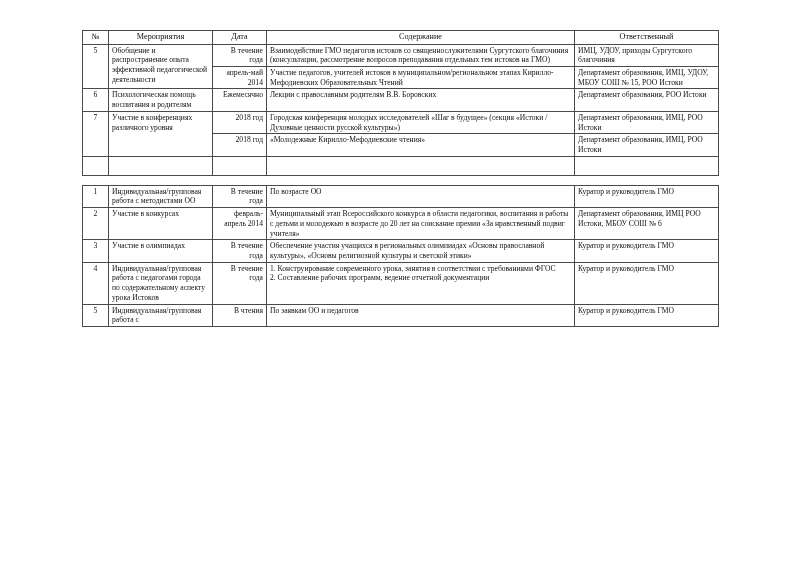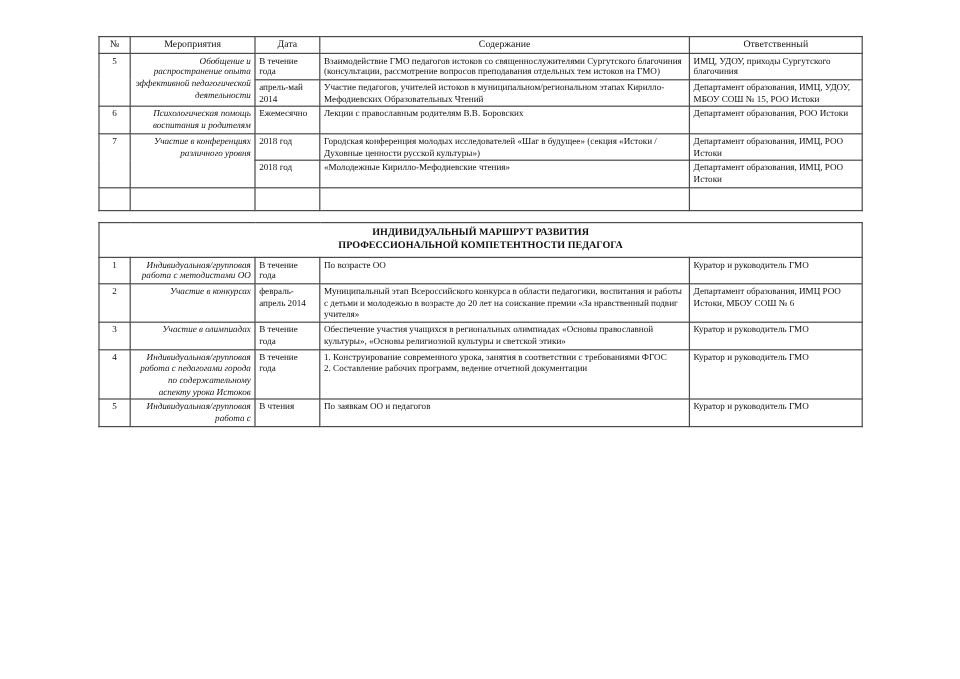--- a/index.html
+++ b/index.html
@@ -46,22 +46,22 @@
     vertical-align: middle;
   }
   
   col.c-num   { width: 26px; }
   col.c-event { width: 104px; }
   col.c-date  { width: 54px; }
   col.c-cont  { width: 308px; }
   col.c-resp  { width: 144px; }
 
   td.num  { text-align: center; }
-  td.event{ text-align: right; font-style: italic; }
-  td.date { text-align: left; }
+  td.event{ text-align: left; }
+  td.date { text-align: right; }
   td.cont { text-align: left; }
   td.resp { text-align: left; }
 
   tr.section-row td {
     text-align: center;
     font-weight: bold;
     font-size: 8.4px;
     padding: 3px 4px 3px 4px;
     line-height: 1.3;
   }
@@ -144,26 +144,20 @@
   <table class="doc-table">
     <colgroup>
       <col class="c-num">
         <col class="c-event">
         <col class="c-date">
         <col class="c-cont">
         <col class="c-resp">
     </colgroup>
     <tbody>
 
-      <tr class="section-row">
-        <td colspan="5">
-          <div>ИНДИВИДУАЛЬНЫЙ МАРШРУТ РАЗВИТИЯ</div>
-          <div>ПРОФЕССИОНАЛЬНОЙ КОМПЕТЕНТНОСТИ ПЕДАГОГА</div>
-        </td>
-      </tr>
 
       <tr>
         <td class="num">1</td>
         <td class="event">Индивидуальная/групповая работа с методистами ОО</td>
         <td class="date">В течение года</td>
         <td class="cont">По возрасте ОО</td>
         <td class="resp">Куратор и руководитель ГМО</td>
       </tr>
 
       <tr>

